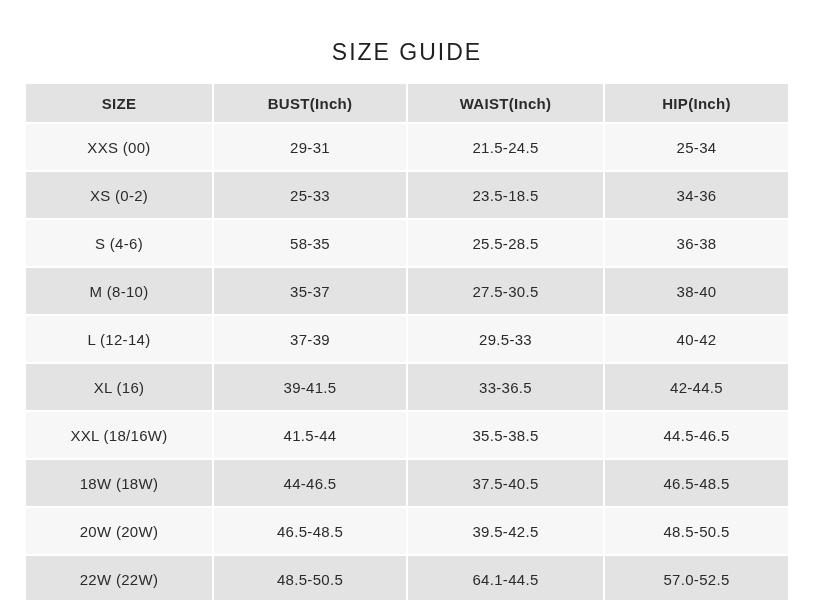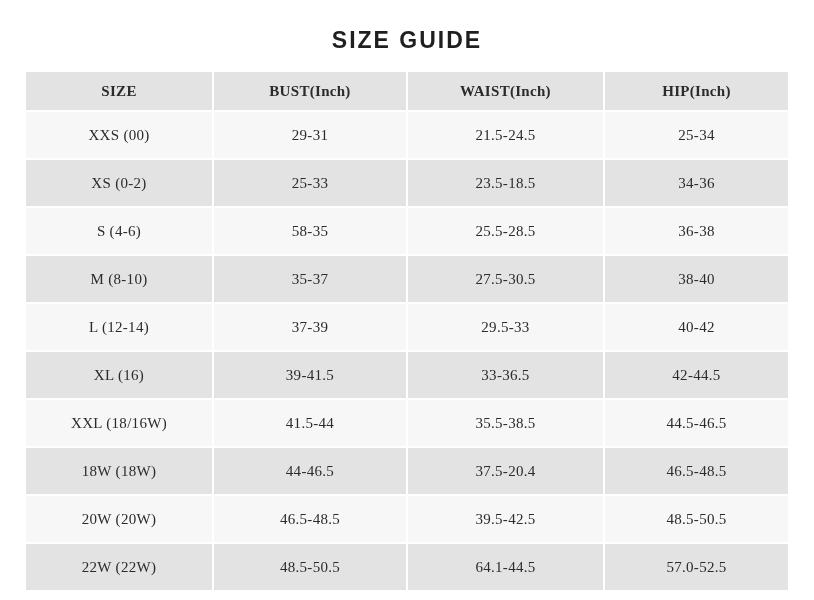--- a/index.html
+++ b/index.html
@@ -12,24 +12,24 @@
     font-family: "Liberation Sans", "DejaVu Sans", sans-serif;
     color: var(--text, #2b2b2b);
   }
   .page {
     width: 814px;
     height: 600px;
     position: relative;
   }
   .page-title {
     margin: 0;
-    padding-top: 26px;
+    padding-top: 38px;
     text-align: center;
     font-size: 23px;
-    font-weight: 700;
+    font-weight: 400;
     letter-spacing: 2px;
     color: var(--title, #1f1f1f);
     line-height: 28px;
   }
   .size-table {
     margin: 18px auto 0 26px;
     width: 762px;
     display: grid;
     grid-template-columns: 186fr 192fr 195fr 183fr;
     grid-template-rows: 38px repeat(10, 46px);
@@ -37,21 +37,20 @@
     background: #ffffff;
   }
   .t-row { display: contents; }
   .cell {
     display: flex;
     align-items: center;
     justify-content: center;
     font-size: 15px;
     letter-spacing: 0.3px;
     background: var(--row-light, #f7f7f7);
-    font-family: Liberation Serif, serif;
   }
   .t-row.header .cell {
     background: var(--row-gray, #e3e3e3);
     font-weight: bold;
     font-size: 15px;
   }
   .t-row.gray .cell {
     background: var(--row-gray, #e3e3e3);
     text-align: right;
   }
@@ -117,21 +116,21 @@
     <div class="t-row">
       <div class="cell">XXL (18/16W)</div>
       <div class="cell">41.5-44</div>
       <div class="cell">35.5-38.5</div>
       <div class="cell">44.5-46.5</div>
     </div>
 
     <div class="t-row gray">
       <div class="cell">18W (18W)</div>
       <div class="cell">44-46.5</div>
-      <div class="cell">37.5-20.4</div>
+      <div class="cell">37.5-40.5</div>
       <div class="cell">46.5-48.5</div>
     </div>
 
     <div class="t-row">
       <div class="cell">20W (20W)</div>
       <div class="cell">46.5-48.5</div>
       <div class="cell">39.5-42.5</div>
       <div class="cell">48.5-50.5</div>
     </div>
 

